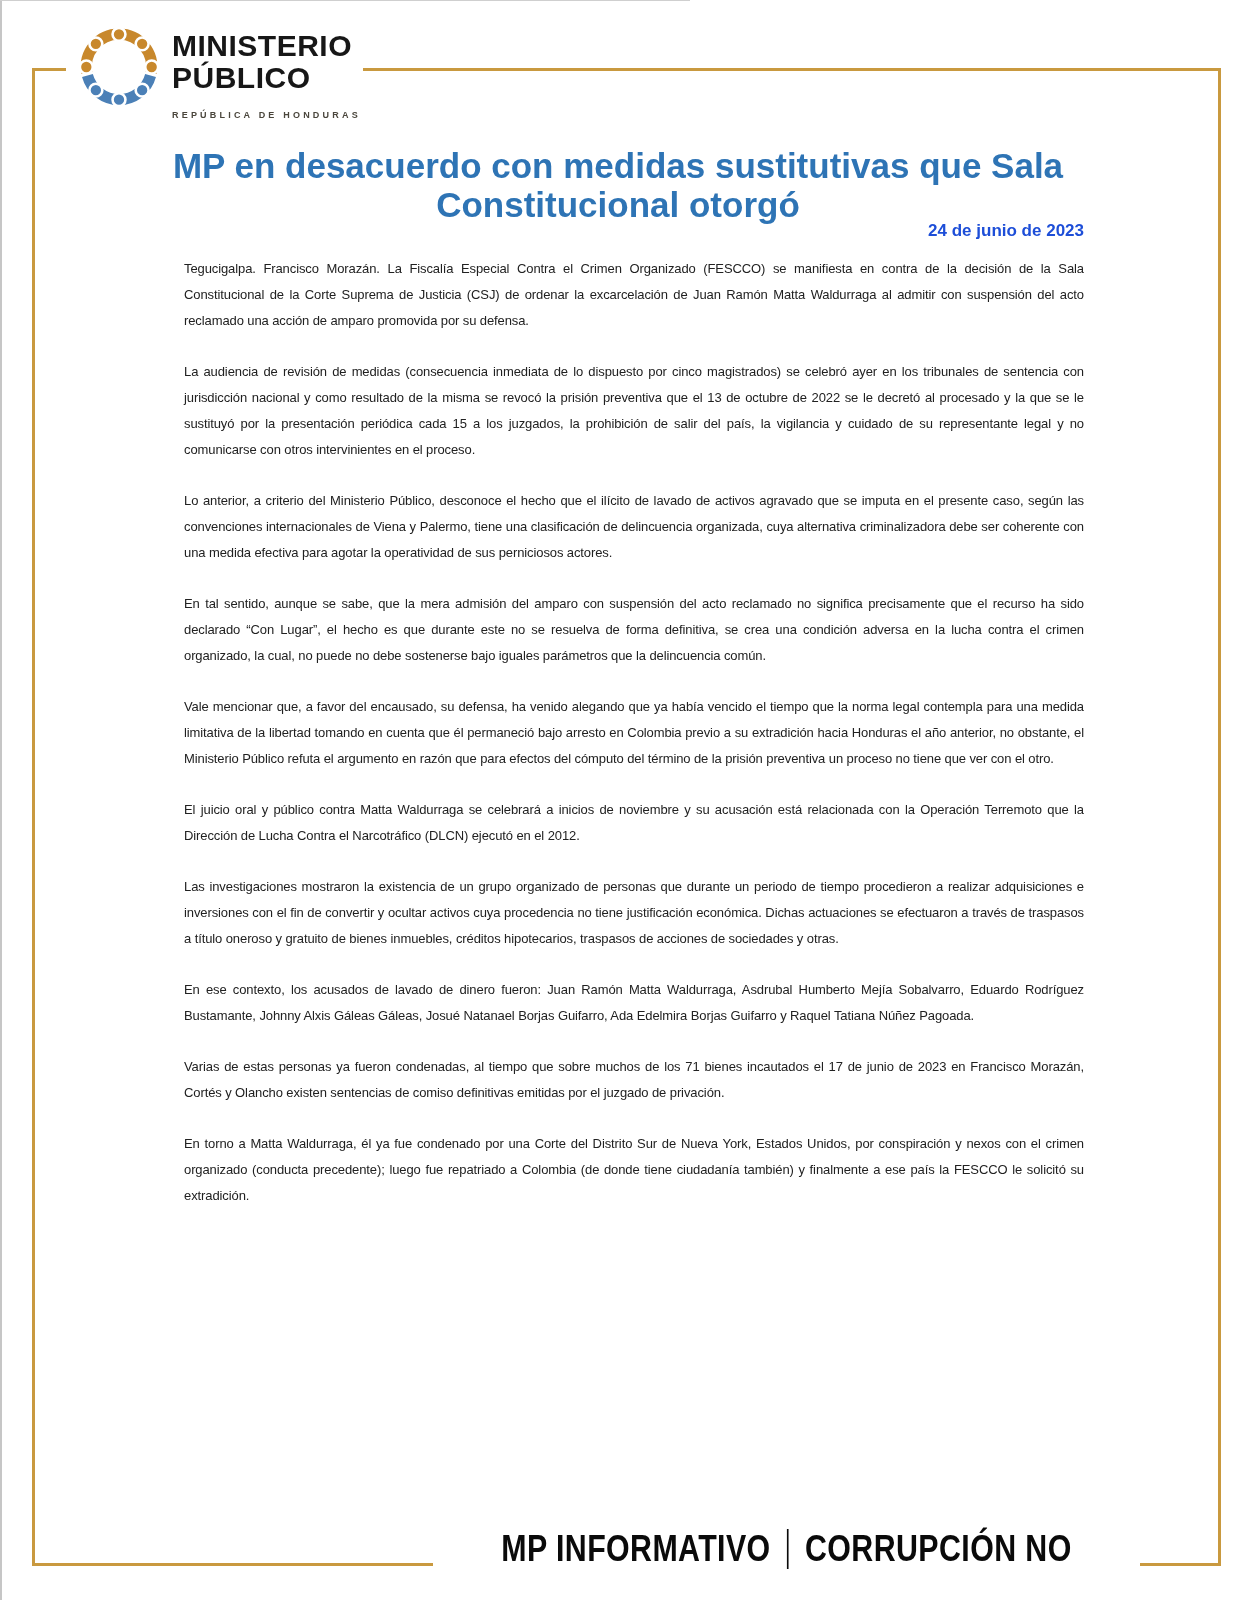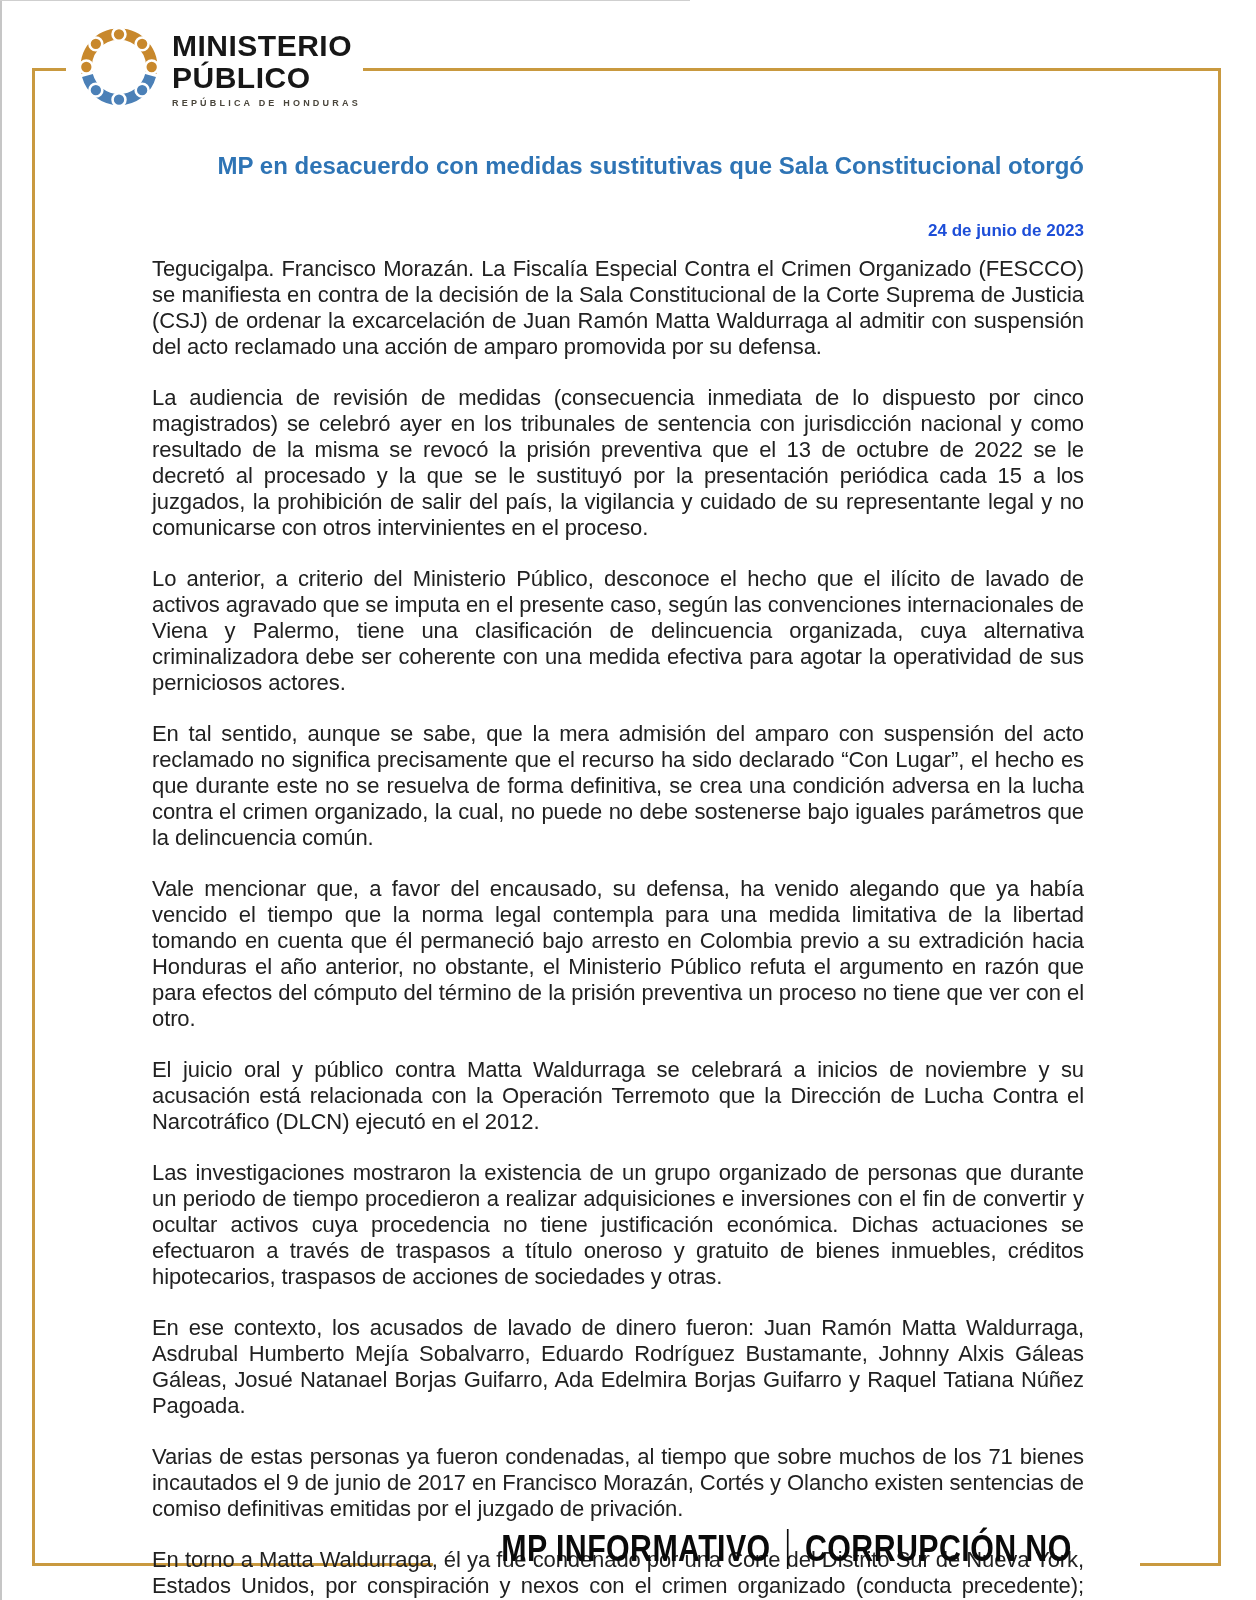--- a/index.html
+++ b/index.html
@@ -26,35 +26,35 @@
   .f-top{left:363px;top:68px;width:858px;height:3px;}
   .f-right-v{left:1218px;top:68px;width:3px;height:1498px;}
   .f-bot-left{left:32px;top:1563px;width:401px;height:3px;}
   .f-bot-right{left:1140px;top:1563px;width:81px;height:3px;}
 
   
   .logo-wrap{position:absolute;left:76px;top:24px;display:flex;align-items:flex-start;}
   .logo-svg{width:86px;height:86px;display:block;}
   .logo-text{margin-left:10px;padding-top:6px;}
   .logo-name{font-size:30px;line-height:32px;font-weight:700;color:#171717;letter-spacing:.5px;}
-  .logo-sub{margin-top:4px;font-size:9px;font-weight:700;letter-spacing:3.2px;color:#4a463c;}
+  .logo-sub{margin-top:16px;font-size:9px;font-weight:700;letter-spacing:3.2px;color:#4a463c;}
   .head-gold{fill:var(--logo-gold);stroke:#ffffff;stroke-width:3;}
   .head-blue{fill:var(--logo-blue);stroke:#ffffff;stroke-width:3;}
   .arc-gold{fill:none;stroke:var(--logo-gold);stroke-width:13;}
   .arc-blue{fill:none;stroke:var(--logo-blue);stroke-width:13;}
 
   
-  .title-block{position:absolute;left:152px;top:146px;width:932px;text-align:right;
-    color:var(--title-blue);font-weight:700;font-size:24px;line-height:39px;}
+  .title-block{position:absolute;left:152px;top:146px;width:932px;text-align:center;
+    color:var(--title-blue);font-weight:700;font-size:35px;line-height:39px;}
   .date-line{position:absolute;left:152px;top:221px;width:932px;text-align:right;
     font-size:17px;font-weight:700;color:#1d4ed8;}
   .body-col{position:absolute;left:152px;top:256px;width:932px;}
   .body-col p{
-    font-size:22px;line-height:26px;letter-spacing:-0.1px;
-    color:var(--body-text);text-align:justify;margin-bottom:25px;
+    font-size:13px;line-height:26px;letter-spacing:-0.1px;
+    color:var(--body-text);text-align:justify;margin-bottom:25px;margin-left:32px;
   }
 
   
   .footer-text{position:absolute;left:433px;top:1528px;width:707px;
     display:flex;align-items:center;justify-content:center;
     transform:scaleX(.82);}
   .footer-text span{font-size:37px;font-weight:700;color:#0a0a0a;letter-spacing:.5px;white-space:nowrap;}
   .footer-bar{width:2px;height:40px;background:#0a0a0a;margin:0 20px;}
 </style>
 </head>
@@ -99,21 +99,21 @@
 
 <div class="body-col">
   <p>Tegucigalpa. Francisco Morazán. La Fiscalía Especial Contra el Crimen Organizado (FESCCO)  se manifiesta en contra de la decisión de la Sala Constitucional de la Corte Suprema de Justicia (CSJ) de ordenar la excarcelación de Juan Ramón Matta Waldurraga al admitir con suspensión del acto reclamado una acción de amparo promovida por su defensa.</p>
   <p>La audiencia de revisión de medidas (consecuencia inmediata de lo dispuesto por cinco magistrados) se celebró ayer en los tribunales de sentencia con jurisdicción nacional y como resultado de la misma se revocó la prisión preventiva que el 13 de octubre de 2022 se le decretó al procesado y la que se le sustituyó por la presentación periódica cada 15 a los juzgados, la prohibición de salir del país, la vigilancia y cuidado de su representante legal y no comunicarse con otros intervinientes en el proceso.</p>
   <p>Lo anterior, a criterio del Ministerio Público, desconoce el hecho que el ilícito de lavado de activos agravado que se imputa en el presente caso, según las convenciones internacionales de Viena y Palermo, tiene una clasificación de delincuencia organizada, cuya alternativa criminalizadora debe ser coherente con una medida efectiva para agotar la operatividad de sus perniciosos actores.</p>
   <p>En tal sentido, aunque se sabe, que la mera admisión del amparo con suspensión del acto reclamado no significa precisamente que el recurso ha sido declarado “Con Lugar”, el hecho es que durante este no se resuelva de forma definitiva, se crea una condición adversa en la lucha contra el crimen organizado, la cual, no puede no debe sostenerse bajo iguales parámetros que la delincuencia común.</p>
   <p>Vale mencionar que, a favor del encausado, su defensa, ha venido alegando que ya había vencido el tiempo que la norma legal contempla para una medida limitativa de la libertad tomando en cuenta que él permaneció bajo arresto en Colombia previo a su extradición hacia Honduras el año anterior, no obstante, el Ministerio Público refuta el argumento en razón que para efectos del cómputo del término de la prisión preventiva un proceso no tiene que ver con el otro.</p>
   <p>El juicio oral y público contra Matta Waldurraga se celebrará a inicios de noviembre y su acusación está relacionada con la Operación Terremoto que la Dirección de Lucha Contra el Narcotráfico (DLCN) ejecutó en el 2012.</p>
   <p>Las investigaciones mostraron la existencia de un grupo organizado de personas que durante un periodo de tiempo procedieron a realizar adquisiciones e inversiones con el fin de convertir y ocultar activos cuya procedencia no tiene justificación económica. Dichas actuaciones se efectuaron a través de traspasos a título oneroso y gratuito de bienes inmuebles, créditos hipotecarios, traspasos de acciones de sociedades y otras.</p>
   <p>En ese contexto, los acusados de lavado de dinero fueron: Juan Ramón Matta Waldurraga, Asdrubal Humberto Mejía Sobalvarro, Eduardo Rodríguez Bustamante, Johnny Alxis Gáleas Gáleas, Josué Natanael Borjas Guifarro, Ada Edelmira Borjas Guifarro y Raquel Tatiana Núñez Pagoada.</p>
-  <p>Varias de estas personas ya fueron condenadas, al tiempo que sobre muchos de los 71 bienes incautados el 9 de junio de 2017 en Francisco Morazán, Cortés y Olancho existen sentencias de comiso definitivas emitidas por el juzgado de privación.</p>
+  <p>Varias de estas personas ya fueron condenadas, al tiempo que sobre muchos de los 71 bienes incautados el 17 de junio de 2023 en Francisco Morazán, Cortés y Olancho existen sentencias de comiso definitivas emitidas por el juzgado de privación.</p>
   <p>En torno a Matta Waldurraga, él ya fue condenado por una Corte del Distrito Sur de Nueva York, Estados Unidos, por conspiración y nexos con el crimen organizado (conducta precedente); luego fue repatriado a Colombia (de donde tiene ciudadanía también) y finalmente a ese país la FESCCO le solicitó su extradición.</p>
 </div>
 
 <div class="footer-text">
   <span>MP INFORMATIVO</span>
   <div class="footer-bar"></div>
   <span>CORRUPCIÓN NO</span>
 </div>
 
 </body></html>

